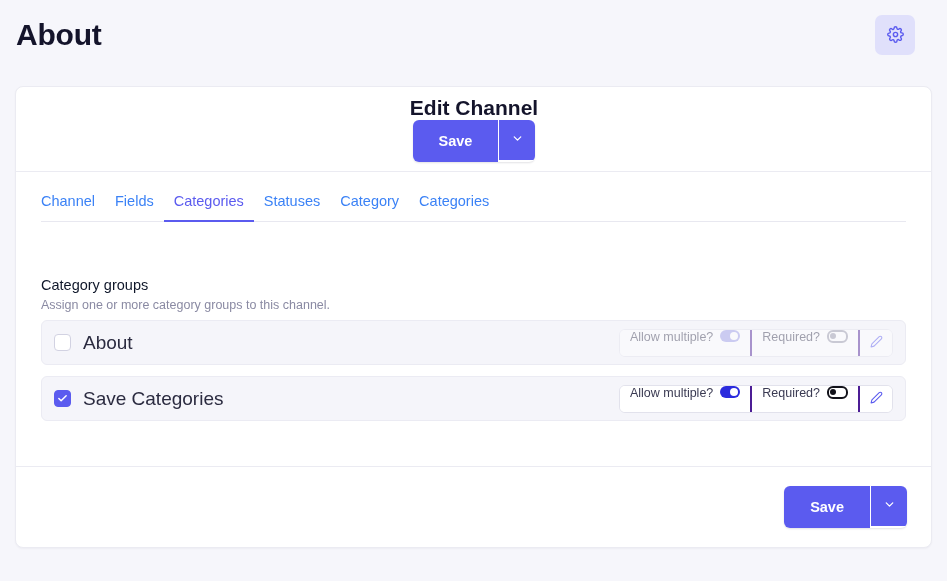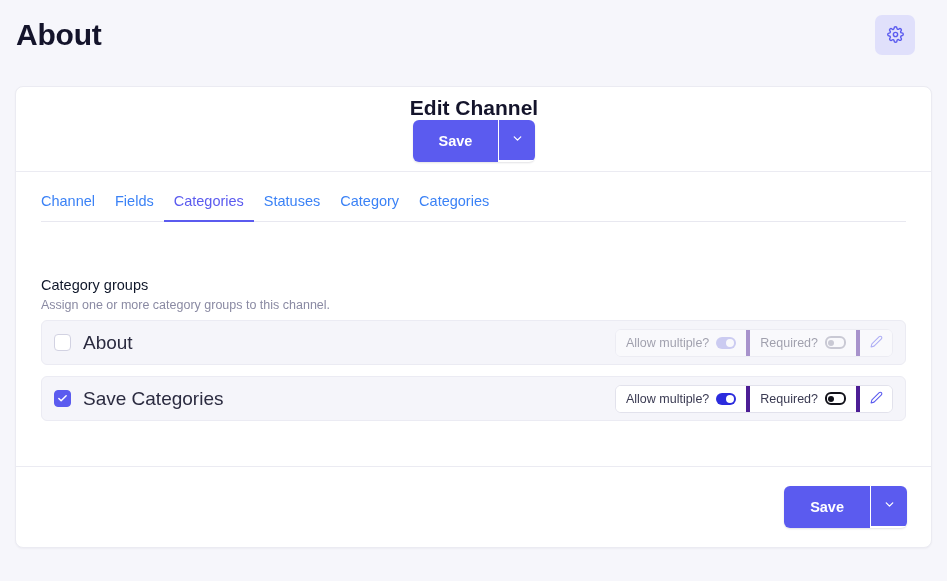--- a/index.html
+++ b/index.html
@@ -206,29 +206,28 @@
     align-items: stretch;
     background: #ffffff;
     border: 1px solid #e2e2ec;
     border-radius: 6px;
     height: 28px;
     overflow: hidden;
   }
   .controls.dim { opacity: 0.45; }
   .ctl {
     display: flex;
-    align-items: center;
     gap: 7px;
     padding: 0 10px;
     font-size: 12.5px;
     color: #3a3a52;
     cursor: pointer;
     background: #ffffff;
     border: none;
-    border-right: 4px solid #4c1d95;
+    border-right: 2px solid #4c1d95;
     font-family: "Liberation Sans", sans-serif;
     white-space: nowrap;
   }
   .ctl:last-child { border-right: none; }
   .ctl-icon {
     width: 32px;
     display: flex;
     align-items: center;
     justify-content: center;
     padding: 0;

